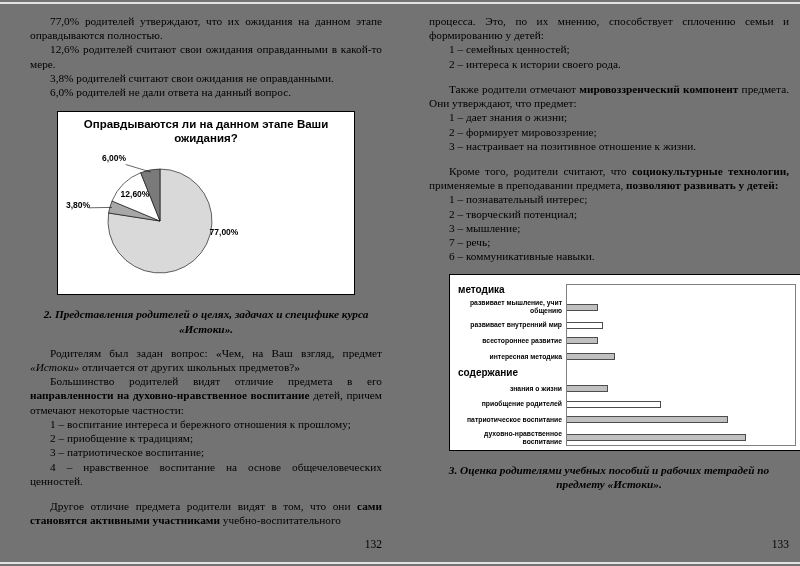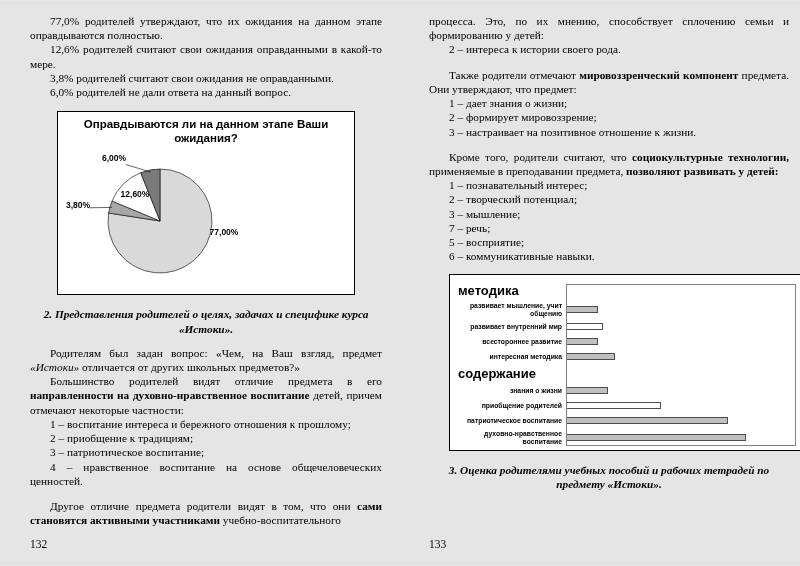--- a/index.html
+++ b/index.html
@@ -1,33 +1,33 @@
 <!DOCTYPE html>
 <html><head>
 <meta charset="utf-8">
 <style>
   html,body { margin:0; padding:0; background:#ffffff; }
   .spread {
-    position:relative; width:800px; height:566px; background:#e5e5e5; overflow:hidden;
+    position:relative; width:800px; height:566px; background:#737373; overflow:hidden;
     font-family:"Liberation Serif","DejaVu Serif",serif; color:#000;
   }
   .scan-edge { position:absolute; left:0; right:0; height:2px; background:#e2e2e2; }
   .scan-edge.top { top:2px; } .scan-edge.bottom { bottom:2px; }
 
   .page { position:absolute; top:14px; height:546px; }
   .page-left  { left:30px;  width:352px; }
   .page-right { left:429px; width:360px; }
 
   .para { margin:0; font-size:11.3px; line-height:1.26; text-align:justify; }
   .indent { text-indent:20px; }
   .gap { margin-top:11px; }
   .heading { margin:12px 0 10px; font-size:11.3px; font-weight:bold; font-style:italic; text-align:center; line-height:1.26; }
   b { font-weight:bold; } i { font-style:italic; }
 
-  .page-number { position:absolute; left:0; right:0; top:524px; text-align:left; font-size:11.5px; }
+  .page-number { position:absolute; left:0; right:0; top:524px; text-align:right; font-size:11.5px; }
 
   
   .chart-box { border:1px solid #000; background:#fff; box-sizing:border-box;
     font-family:"Liberation Sans","DejaVu Sans",sans-serif; }
 
   
   .pie-box { width:298px; height:184px; margin:12px auto 4px; padding:6px 4px 2px; display:flex; flex-direction:column;justify-content:space-between; }
   .pie-title { font-weight:bold; font-size:11.5px; text-align:center; line-height:1.18; }
   .pie-body { flex:1; display:flex; align-items:center; }
   .pie-legend { width:78px; display:flex; flex-direction:column; justify-content:center; gap:11px; font-size:8.5px; line-height:1.1; }
@@ -36,21 +36,21 @@
   .legend-item span.lab { width:44px; display:inline-block; }
 
   
   .bar-box { width:353px; height:177px; margin:10px 0 0 20px; padding:5px 4px 4px; display:flex; flex-direction:column; }
   .bar-title { font-weight:bold; font-size:10.5px; line-height:1.2; text-align:center; padding-left:100px; }
   .bar-body { position:relative; flex:1; margin-top:4px; }
   .bar-rows { display:flex; flex-direction:column; justify-content:space-between; height:100%; }
   .bar-row { display:flex; align-items:center; }
   .bar-label { width:112px; box-sizing:border-box; padding-right:4px; text-align:right;
     font-size:6.8px; font-weight:bold; line-height:1.12; }
-  .bar-label.bar-header { text-align:left; padding-left:4px; font-size:13px; }
+  .bar-label.bar-header { text-align:left; padding-left:4px; font-size:10px; }
   .bar-track { flex:1; display:flex; align-items:center; position:relative; height:100%; min-height:11px; }
   .bar { height:7px; border:1px solid #4d4d4d; box-sizing:border-box; }
   .plot-frame { position:absolute; left:112px; right:1px; top:0; bottom:0; border:1px solid #808080; pointer-events:none; }
 </style>
 </head>
 <body>
 
 <div class="spread">
   <div class="scan-edge top"></div>
   <div class="scan-edge bottom"></div>
@@ -90,33 +90,33 @@
     <p class="para indent">3 – патриотическое воспитание;</p>
     <p class="para indent">4 – нравственное воспитание на основе общечеловеческих ценностей.</p>
 
     <p class="para indent gap"><span>Другое отличие предмета родители видят в том, что они </span><b>сами становятся активными участниками</b><span> учебно-воспитательного</span></p>
 
     <div class="page-number">132</div>
   </div>
 
   <div class="page page-right">
     <p class="para">процесса. Это, по их мнению, способствует сплочению семьи и формированию у детей:</p>
+    <p class="para indent">1 – семейных ценностей;</p>
     <p class="para indent">2 – интереса к истории своего рода.</p>
 
     <p class="para indent gap"><span>Также родители отмечают </span><b>мировоззренческий компонент</b><span> предмета. Они утверждают, что предмет:</span></p>
     <p class="para indent">1 – дает знания о жизни;</p>
     <p class="para indent">2 – формирует мировоззрение;</p>
     <p class="para indent">3 – настраивает на позитивное отношение к жизни.</p>
 
     <p class="para indent gap"><span>Кроме того, родители считают, что </span><b>социокультурные технологии,</b><span> применяемые в преподавании предмета, </span><b>позволяют развивать у детей:</b></p>
     <p class="para indent">1 – познавательный интерес;</p>
     <p class="para indent">2 – творческий потенциал;</p>
     <p class="para indent">3 – мышление;</p>
     <p class="para indent">7 – речь;</p>
-    <p class="para indent">5 – восприятие;</p>
     <p class="para indent">6 – коммуникативные навыки.</p>
 
     <div class="chart-box bar-box">
       <div class="bar-body">
         <div class="bar-rows" id="bar-rows">
             <div class="bar-row">
               <div class="bar-label bar-header">методика</div>
               <div class="bar-track"></div>
             </div>
             <div class="bar-row">

